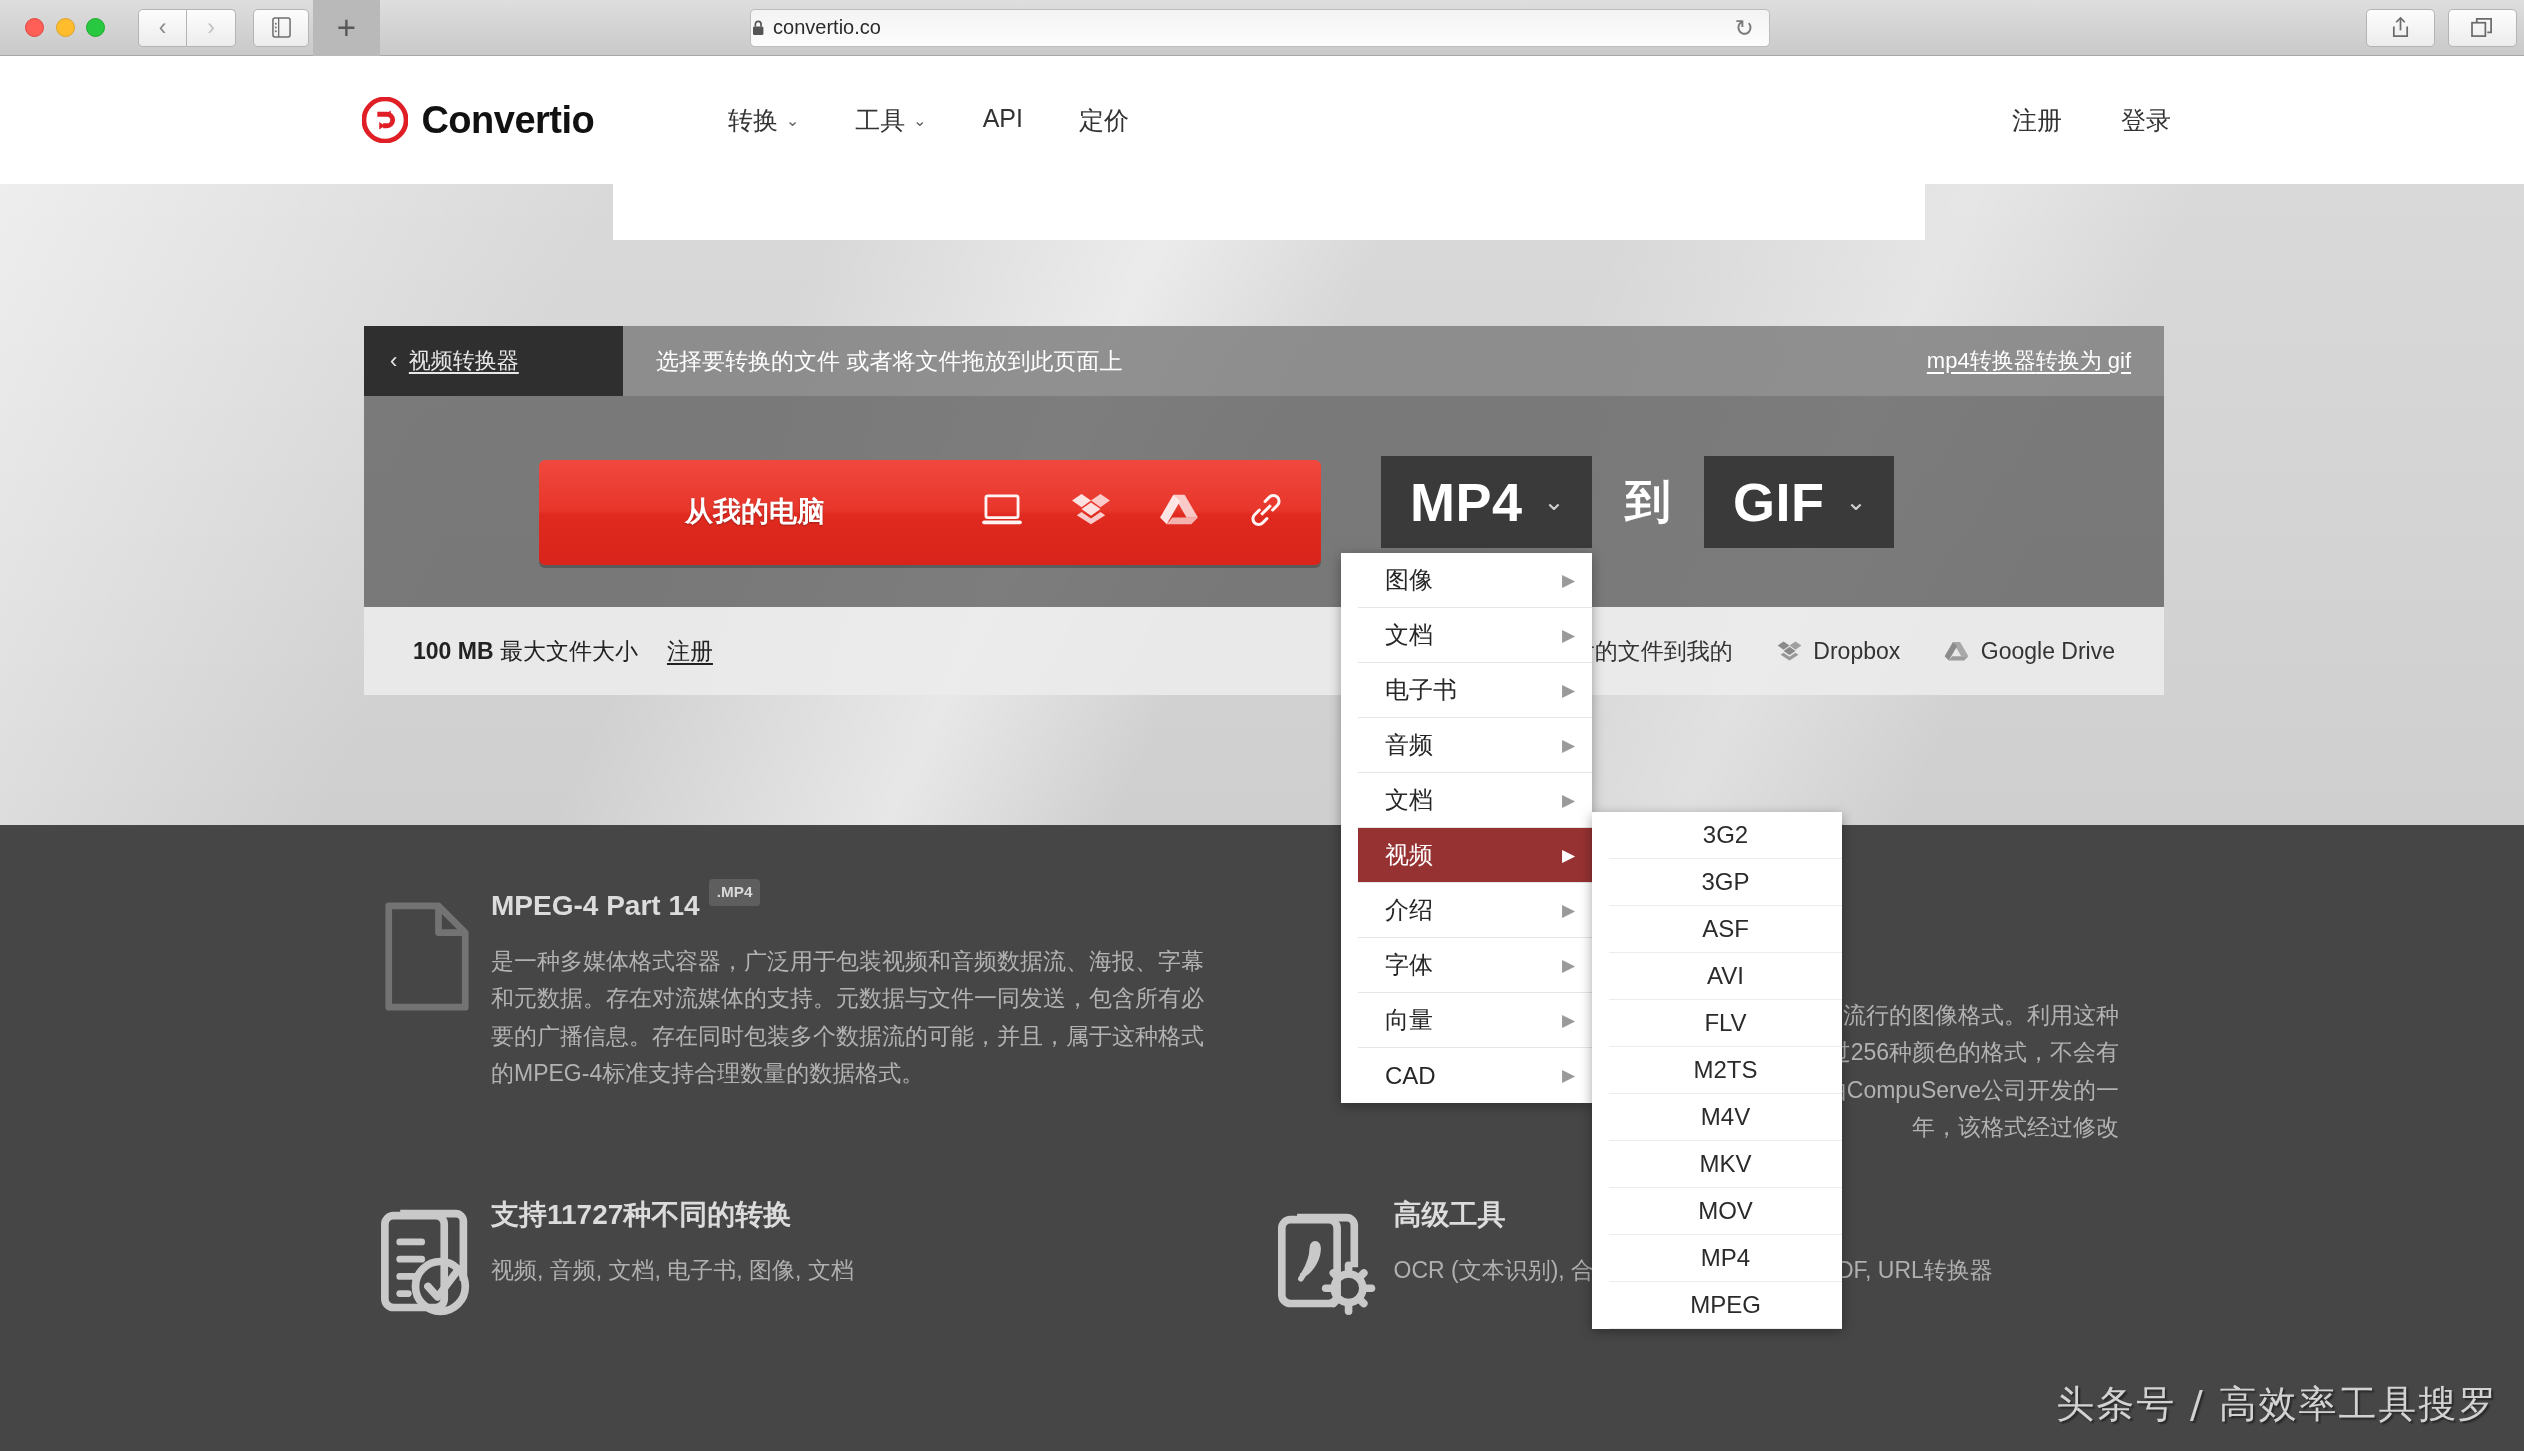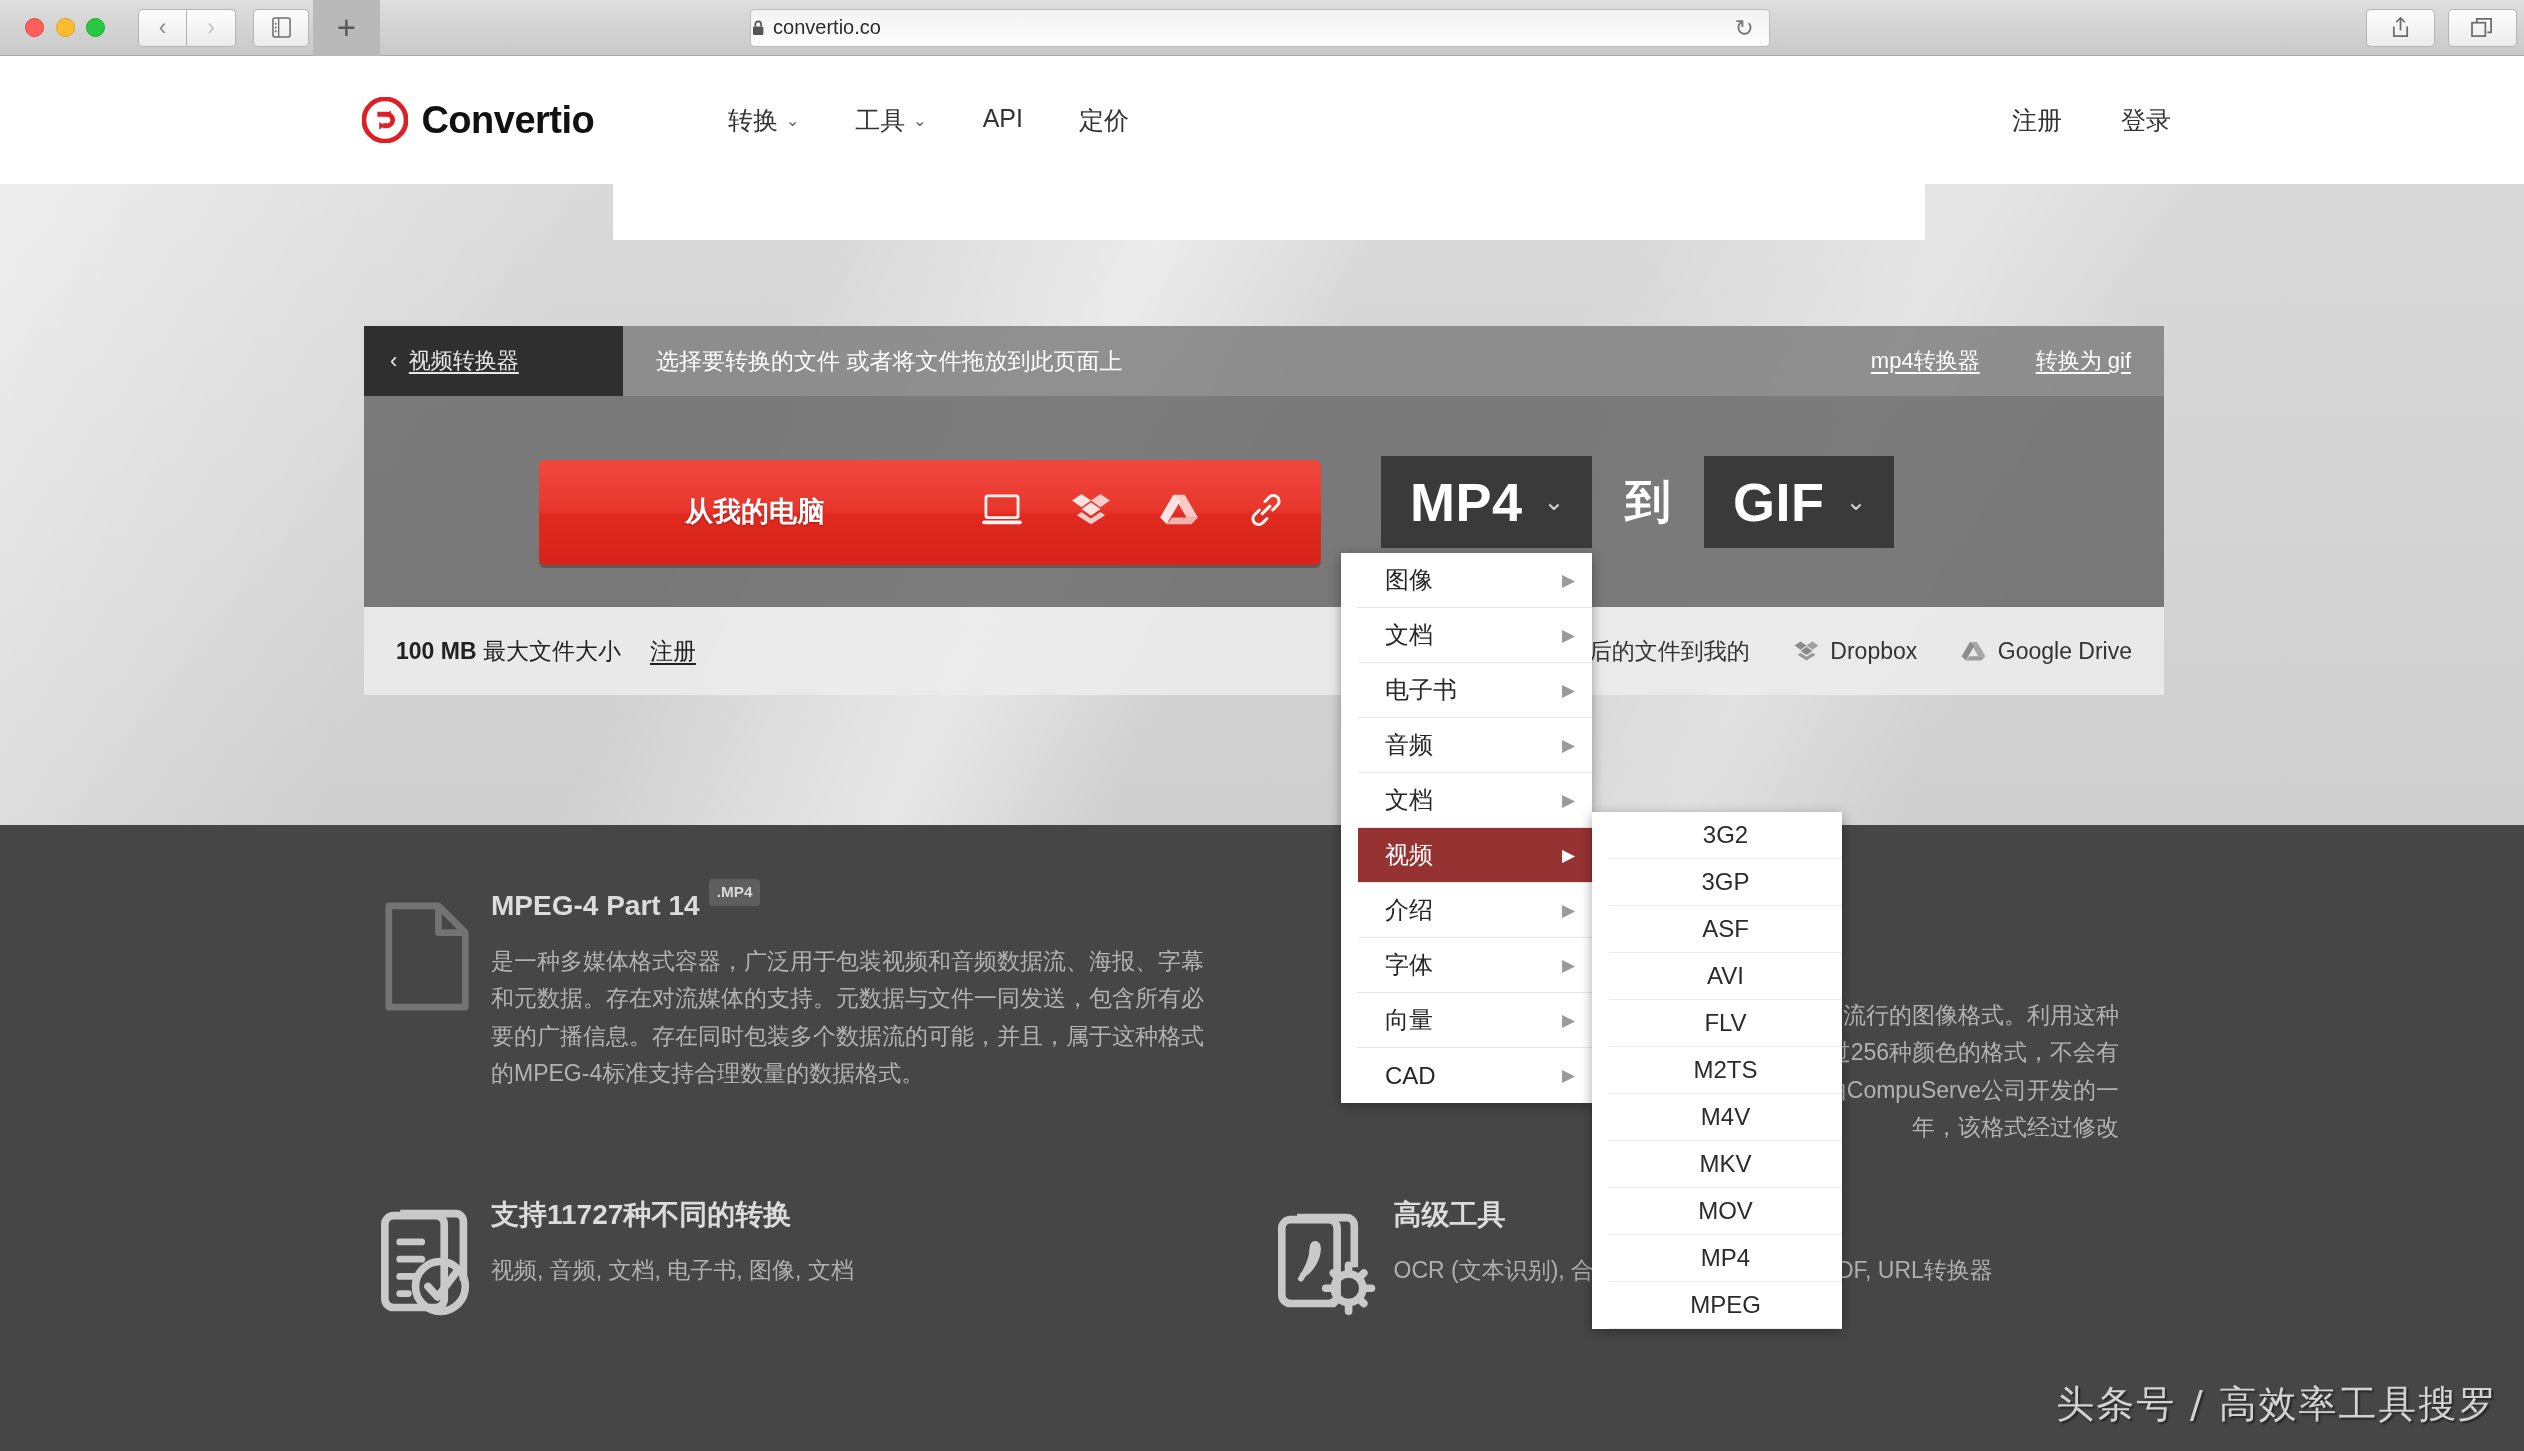--- a/index.html
+++ b/index.html
@@ -103,21 +103,21 @@
   .conv-back {
     width: 259px; background: #2f2f2f; display: flex; align-items: center;
     gap: 11.5px; padding-left: 26px; color: #e8e8e8; font-size: 22px;
   }
   .conv-back u { text-decoration: underline; text-underline-offset: 3.8px; }
   .conv-bar {
     flex: 1; background: rgba(125,125,125,0.82);
     display: flex; align-items: center; padding: 0 33px;
     color: #fff; font-size: 23px;
   }
-  .conv-bar .links { margin-left: auto; display: flex; gap: 56px; font-size: 22px; }
+  .conv-bar .links { margin-left: auto; display: flex; font-size: 22px; }
   .conv-bar .links a { color: #fff; text-decoration: underline; text-underline-offset: 3.8px; }
 
   .conv-body {
     height: 211px; background: rgba(98,98,98,0.80);
     display: flex; align-items: center; padding: 0 0 0 175px;
     position: relative;
   }
   .from-computer {
     width: 782px; height: 105px; border-radius: 6px;
     background: linear-gradient(to bottom, #f0483e 0%, #e8362b 48%, #e02a20 52%, #d8241a 100%);
@@ -136,21 +136,21 @@
     background: #3a3a3a; color: #fff; height: 92px;
     display: flex; align-items: center; padding: 0 27px 0 29px;
     font-size: 54px; font-weight: bold; letter-spacing: 0.5px;
     position: relative; cursor: pointer;
   }
   .fmt-box .dd-caret { font-size: 25px; font-weight: normal; margin-left: 21px; color: #cfcfcf; }
   .fmt-sep { color: #fff; font-size: 46px; font-weight: bold; margin: 0 33px; }
 
   .conv-footer {
     height: 88px; background: rgba(236,236,236,0.88);
-    display: flex; align-items: center; padding: 0 32px;
+    display: flex; align-items: center; padding: 0 49px;
   }
   .maxsize { font-size: 23px; color: #222; }
   .maxsize b { font-weight: bold; }
   .signup-link { margin-left: 29px; font-size: 23px; color: #222; text-decoration: underline; text-underline-offset: 3.8px; }
   .footer-right { margin-left: auto; display: flex; align-items: center; gap: 44px; font-size: 23px; color: #333;}
   .footer-right .cloud { display: flex; align-items: center; gap: 11.5px; }
 
   
   .info-section {
     position: absolute; top: 825px; left: 0; width: 2525px; height: 626px;

